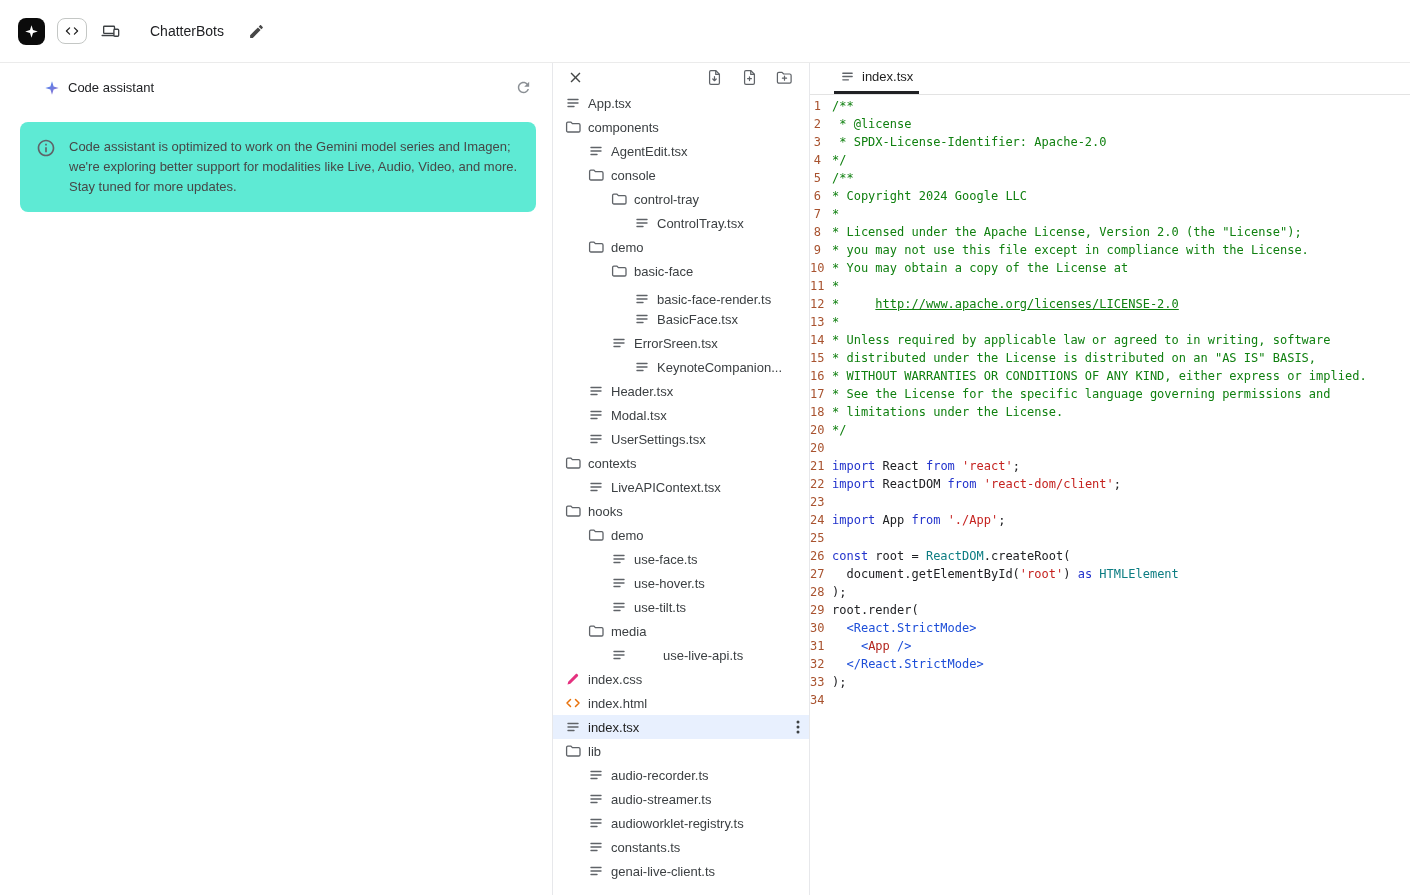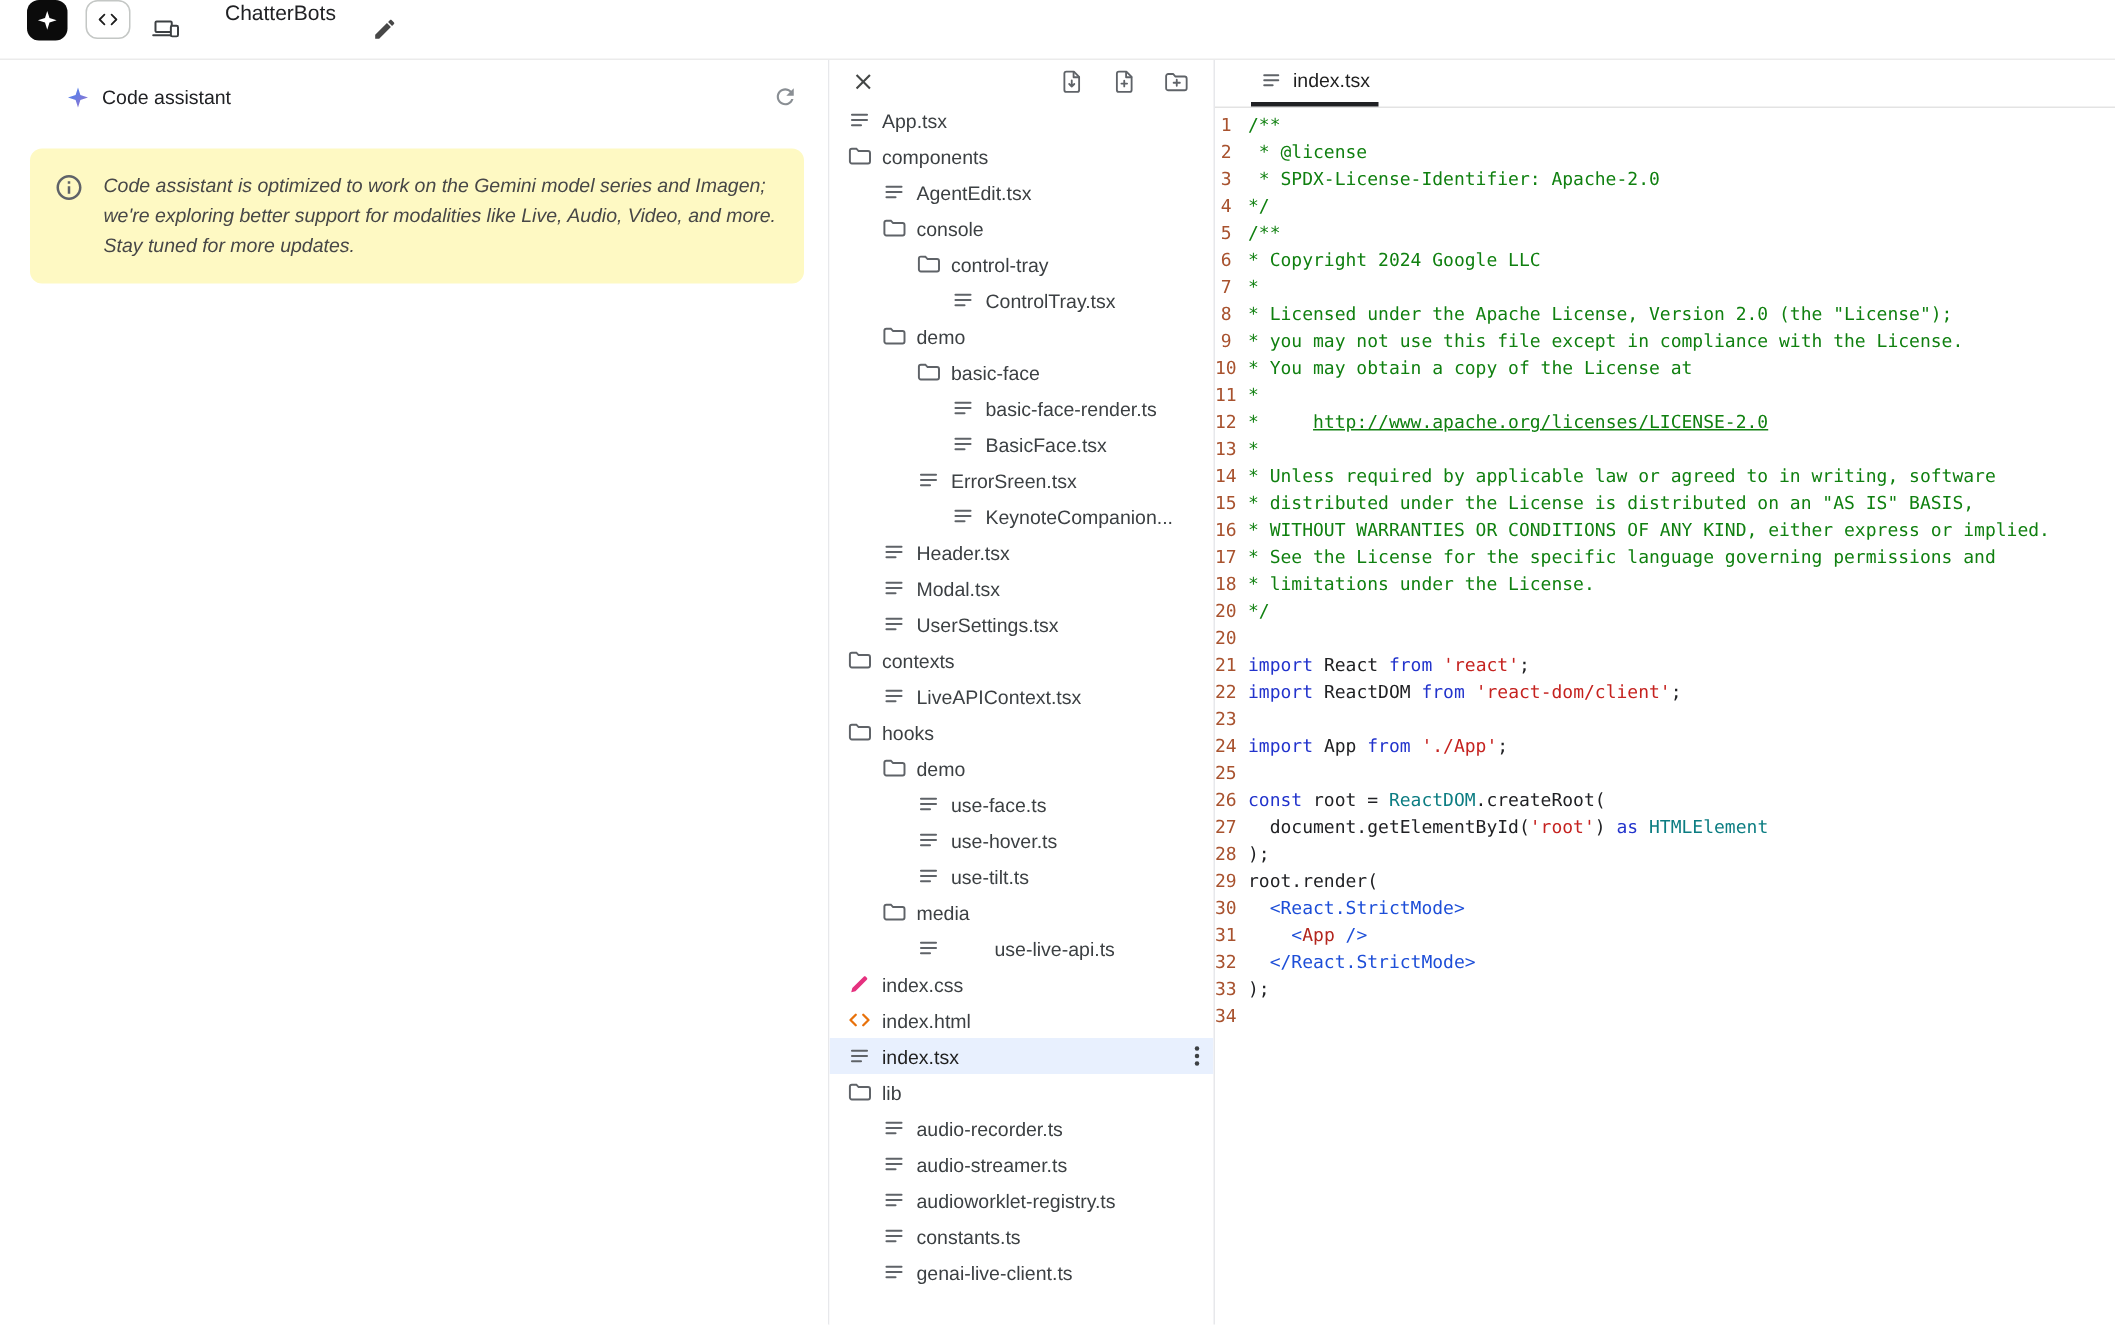--- a/index.html
+++ b/index.html
@@ -1,20 +1,20 @@
 <!DOCTYPE html>
 <html><head>
 <meta charset="utf-8">
 <style>
   * { margin:0; padding:0; box-sizing:border-box; }
   html,body { width:1410px; height:895px; overflow:hidden; background:#fff;
     font-family:"Liberation Sans", sans-serif; color:#1f1f1f; }
 
   
-  .topbar { height:40px; display:flex; padding:0 18px;
+  .topbar { height:63px; display:flex; align-items:center; padding:0 18px;
     border-bottom:1px solid #ebebeb; background:#fff; }
   .logo-btn { width:27px; height:27px; border:none; background:#0b0b0b; border-radius:8px;
     display:flex; align-items:center; justify-content:center; cursor:pointer; flex:none; }
   .icon-btn { background:none; border:none; display:flex; align-items:center; justify-content:center;
     cursor:pointer; padding:4px; }
   .code-toggle { margin-left:12px; width:30px; height:26px; border:1px solid #c4c7c5; border-radius:8px;
     background:#fff; display:flex; align-items:center; justify-content:center; cursor:pointer; }
   .devices-btn { margin-left:10px; }
   .app-title { margin-left:26px; font-size:14px; font-weight:500; color:#202124; }
   .rename-btn { margin-left:20px; }
@@ -23,22 +23,22 @@
   .main { display:flex; height:843px; }
   .assistant { width:553px; flex:none; border-right:1px solid #e7e8eb; background:#fff; }
   .explorer { width:257px; flex:none; border-right:1px solid #e7e8eb; background:#fff;
     display:flex; flex-direction:column; }
   .editor { flex:1; background:#fff; display:flex; flex-direction:column; }
 
   
   .assistant-header { display:flex; align-items:center; gap:8px; padding:12px 16px 8px 20px;margin-left:24px; }
   .assistant-title { font-size:13px; font-weight:500; color:#202124; }
   .assistant-header .refresh { margin-left:auto; }
-  .notice { margin:14px 16px 0 20px; background:#fef9c3; border-radius:8px; padding:15px 16px;
-    display:flex; gap:13px; align-items:flex-start;font-style:italic; }
+  .notice { margin:14px 16px 0 20px; background:#5eead4; border-radius:8px; padding:15px 16px;
+    display:flex; gap:13px; align-items:flex-start; }
   .notice p { font-size:13px; line-height:20px; color:#474747; max-width:452px; }
 
   
   .explorer-header { height:28px; display:flex; align-items:center; justify-content:space-between;
     padding:0 12px 0 10px; flex:none; }
   .explorer-actions { display:flex; align-items:center; gap:10px; }
   .tree { flex:1; overflow:hidden; }
   .tree-row { height:24px; display:flex; align-items:center; gap:7px; font-size:13px;
     color:#3c4043; cursor:pointer; position:relative; white-space:nowrap; }
   .tree-row.selected { background:#e8f0fe; color:#1f1f1f; }
@@ -233,21 +233,21 @@
           <span class="tree-label">demo</span>
         </div>
         <div class="tree-row" style="padding-left: 58px;">
           <span class="tree-icon">
             <svg viewBox="0 0 16 16">
               <path d="M1.6 4.4c0-.7.6-1.3 1.3-1.3h3l1.5 1.6h6.3c.7 0 1.3.6 1.3 1.3v5.7c0 .7-.6 1.3-1.3 1.3H2.9c-.7 0-1.3-.6-1.3-1.3V4.4z" fill="none" stroke="#5f6368" stroke-width="1.3"></path>
             </svg>
           </span>
           <span class="tree-label">basic-face</span>
         </div>
-        <div class="tree-row" style="padding-left: 81px;">
+        <div class="tree-row" style="padding-left: 81px; align-items: flex-end;">
           <span class="tree-icon">
             <svg viewBox="0 0 16 16">
               <path d="M3 4.5h10M3 8h10M3 11.5h6" fill="none" stroke="#5f6368" stroke-width="1.4" stroke-linecap="round"></path>
             </svg>
           </span>
           <span class="tree-label">basic-face-render.ts</span>
         </div>
         <div class="tree-row" style="padding-left: 81px;">
           <span class="tree-icon">
             <svg viewBox="0 0 16 16">

